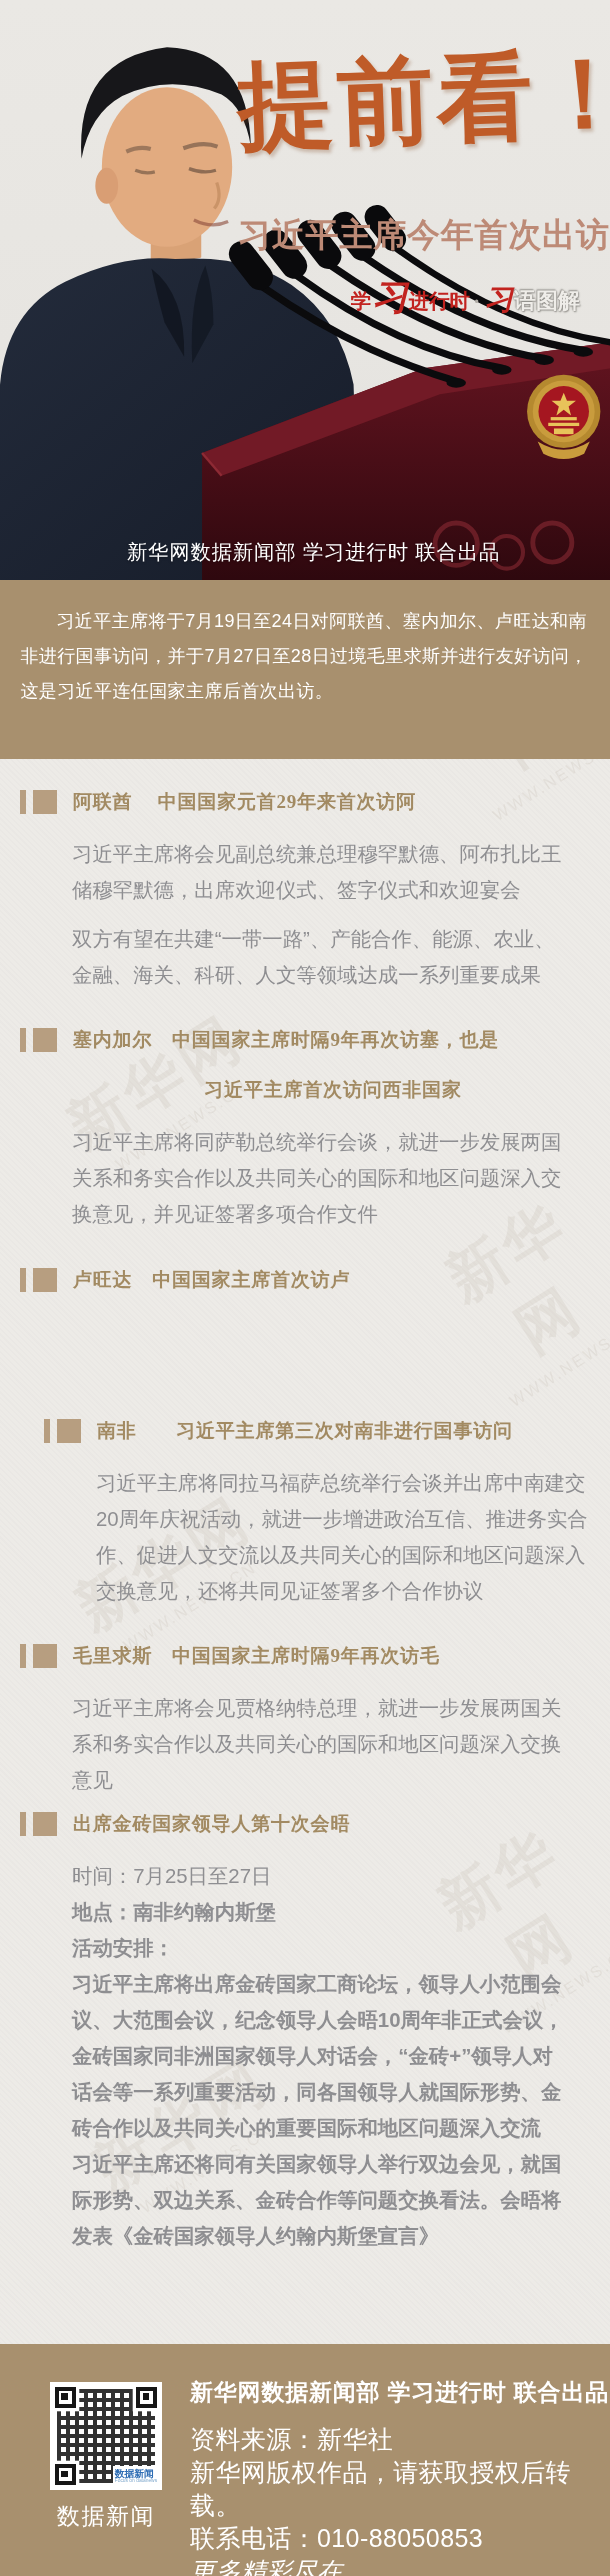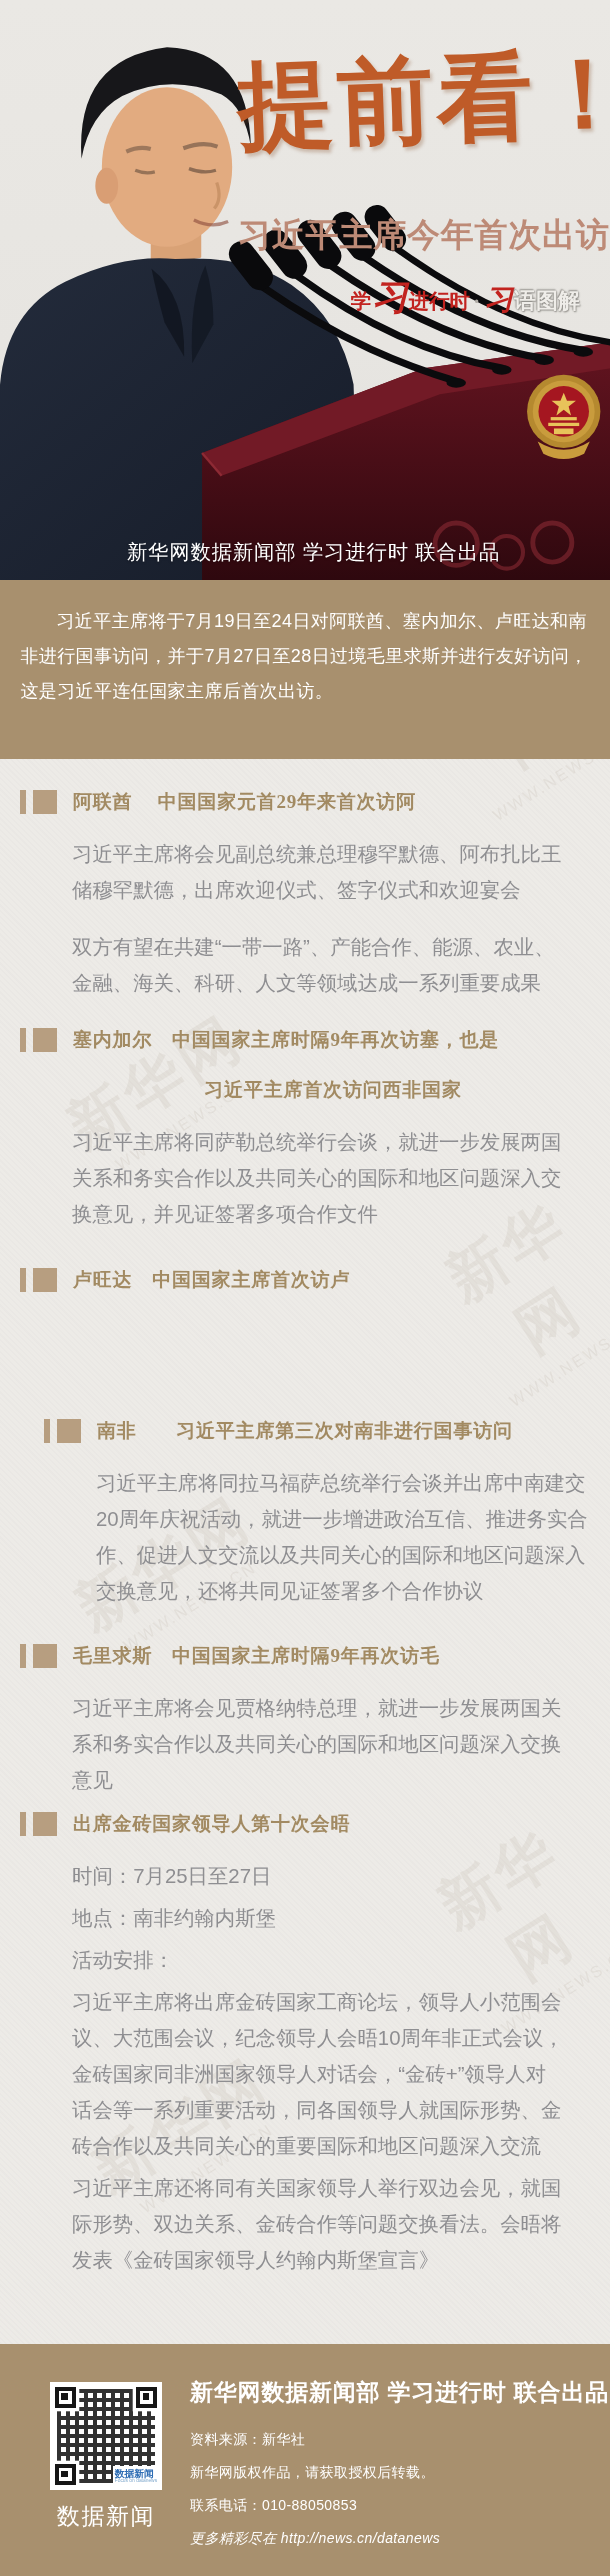--- a/index.html
+++ b/index.html
@@ -41,43 +41,43 @@
   
   .section{position:absolute;left:0;width:611px;z-index:2;}
   .sec-head{position:relative;padding-left:73px;padding-right:18px;
     font-family:"Liberation Serif",serif;font-weight:bold;font-size:19px;line-height:28px;
     color:#a28a62;letter-spacing:0.8px;}
   .sec-head .l2{display:block;text-align:center;margin-top:22px;}
   .b-bar{position:absolute;left:20.4px;top:1.6px;width:5.7px;height:24.4px;background:#b79e80;}
   .b-sq{position:absolute;left:33px;top:1.6px;width:24.4px;height:24.4px;background:#b79e80;}
   .sec-body{margin:19.5px 46px 0 72px;color:#8e8e91;font-size:20.4px;line-height:36px;letter-spacing:0;}
   .sec-body p{margin:0;}
-  .sec-body p + p{margin-top:21px;}
-  .sec-body.tight p + p{margin-top:6px;}
+  .sec-body p + p{margin-top:13px;}
+  .sec-body.tight p + p{margin-top:0;font-weight:bold;}
   .sec-body .meta{margin:0;}
   
   .footer{position:absolute;left:0;top:2344px;width:611px;height:232px;background:#a8906e;z-index:2;}
   .qr{position:absolute;left:50px;top:38px;width:112px;height:108px;background:#ffffff;}
   .qr-pattern{position:absolute;left:7.3px;top:7.3px;right:7.3px;bottom:7.3px;
     background-image:
       repeating-linear-gradient(90deg,#161616 0 4.1px,transparent 4.1px 9px),
       repeating-linear-gradient(0deg,#161616 0 4.1px,transparent 4.1px 9px);
     opacity:.88;}
   .finder{position:absolute;width:21px;height:21px;border:4.9px solid #161616;background:#fff;
     box-shadow:0 0 0 3.3px #fff;box-sizing:border-box;}
   .finder::after{content:"";position:absolute;left:2.4px;top:2.4px;width:6.5px;height:6.5px;background:#161616;}
   .f-tl{left:4.9px;top:4.9px;} .f-tr{right:4.9px;top:4.9px;} .f-bl{left:4.9px;bottom:4.9px;}
   .qr-logo{position:absolute;right:3.3px;bottom:4.9px;background:#ffffff;padding:0.8px 1.6px;line-height:1;text-align:left;}
   .qr-logo .n{font-size:9.8px;font-weight:bold;color:#2e6db4;letter-spacing:0;}
   .qr-logo .s{font-size:4.9px;color:#7fa8cc;display:block;}
   .qr-label{position:absolute;left:50px;top:157px;width:112px;text-align:center;
     color:#ffffff;font-size:23px;letter-spacing:1.6px;}
   .footer-text{position:absolute;left:190px;top:33px;color:#ffffff;}
   .ft-line1{font-size:23px;font-weight:bold;letter-spacing:0.8px;margin-bottom:14.7px;}
-  .ft-line{font-size:14px;line-height:33px;letter-spacing:0.4px;}
+  .ft-line{font-size:25px;line-height:33px;letter-spacing:0.4px;}
   .ft-more{font-style:italic;}
 </style>
 </head>
 <body>
 
 <div class="photo-header">
   <svg width="611" height="580" viewBox="0 0 750 712" style="position:absolute;left:0;top:0;">
     <defs>
       <linearGradient id="podGrad" x1="0" y1="0" x2="0" y2="1">
         <stop offset="0" stop-color="#641420"></stop>

